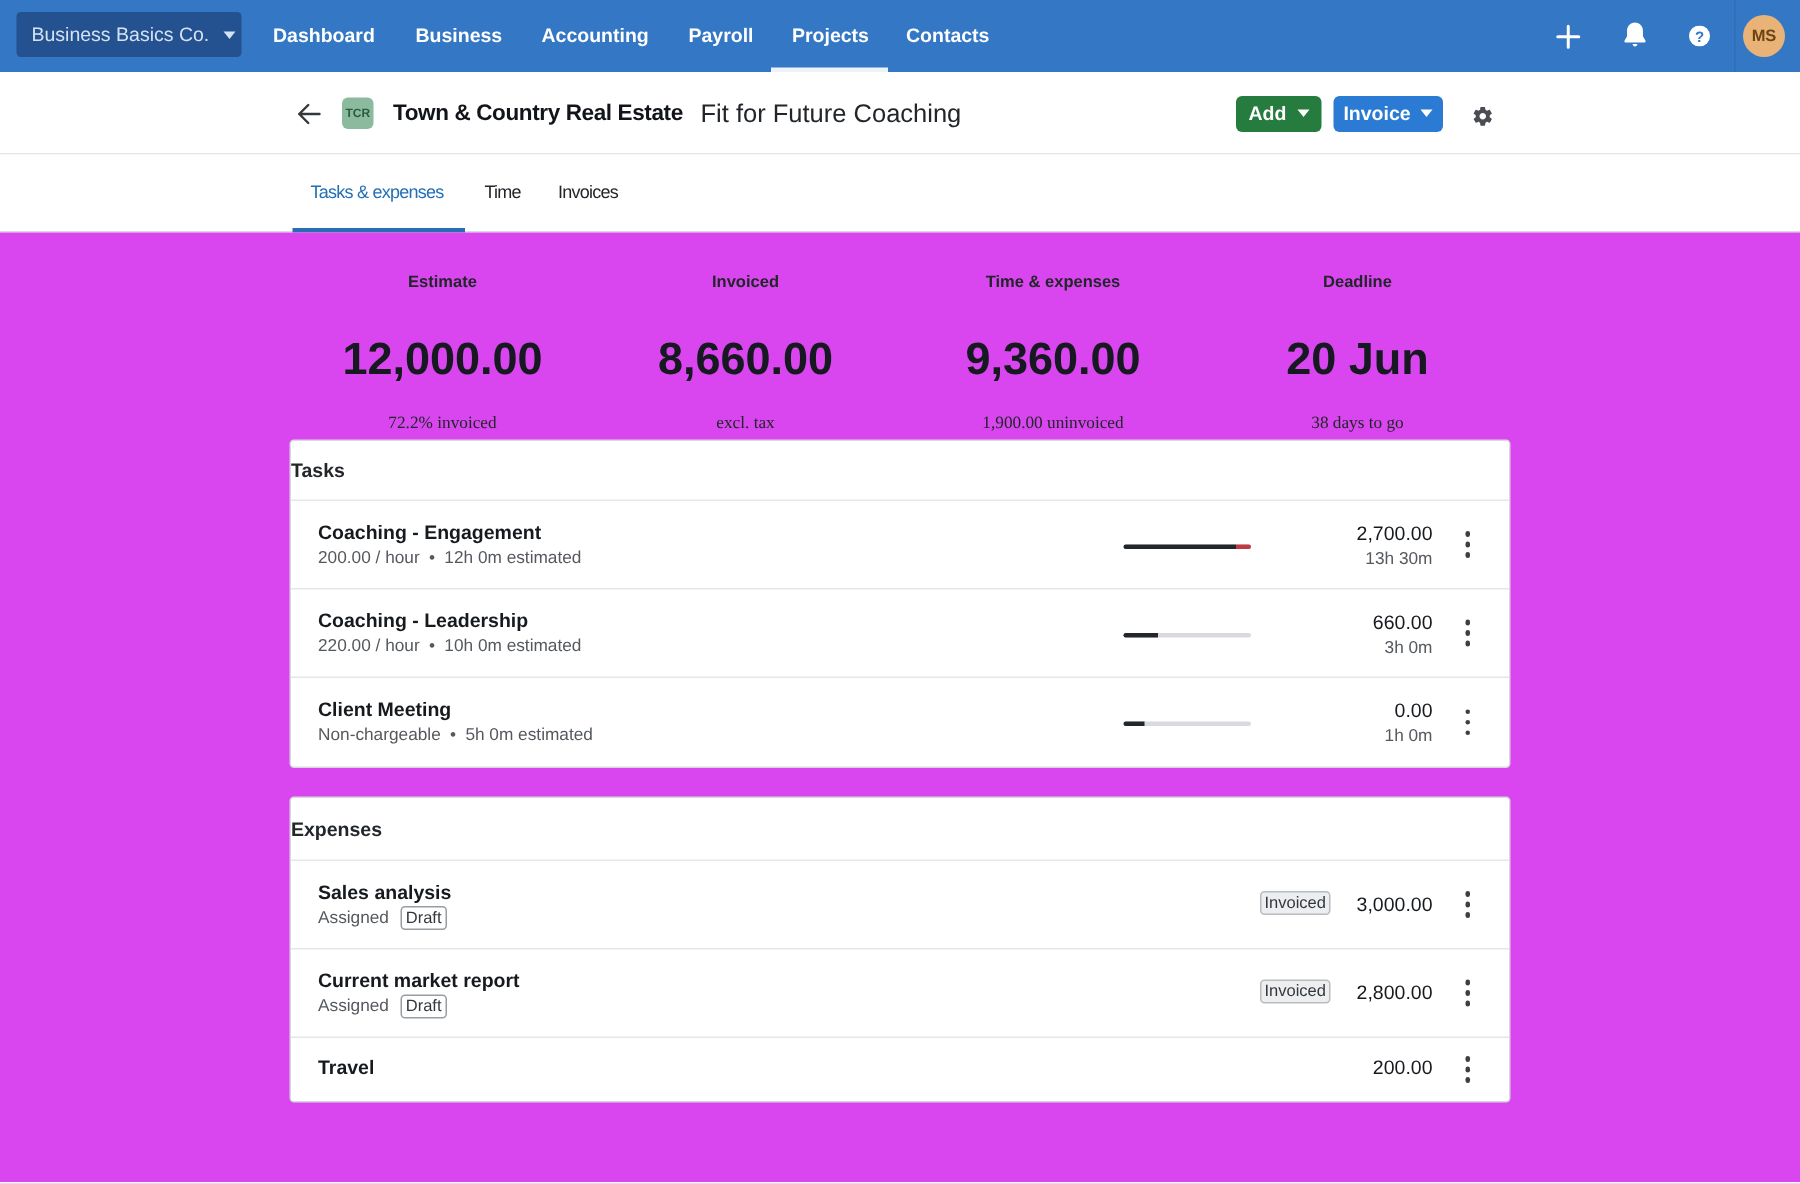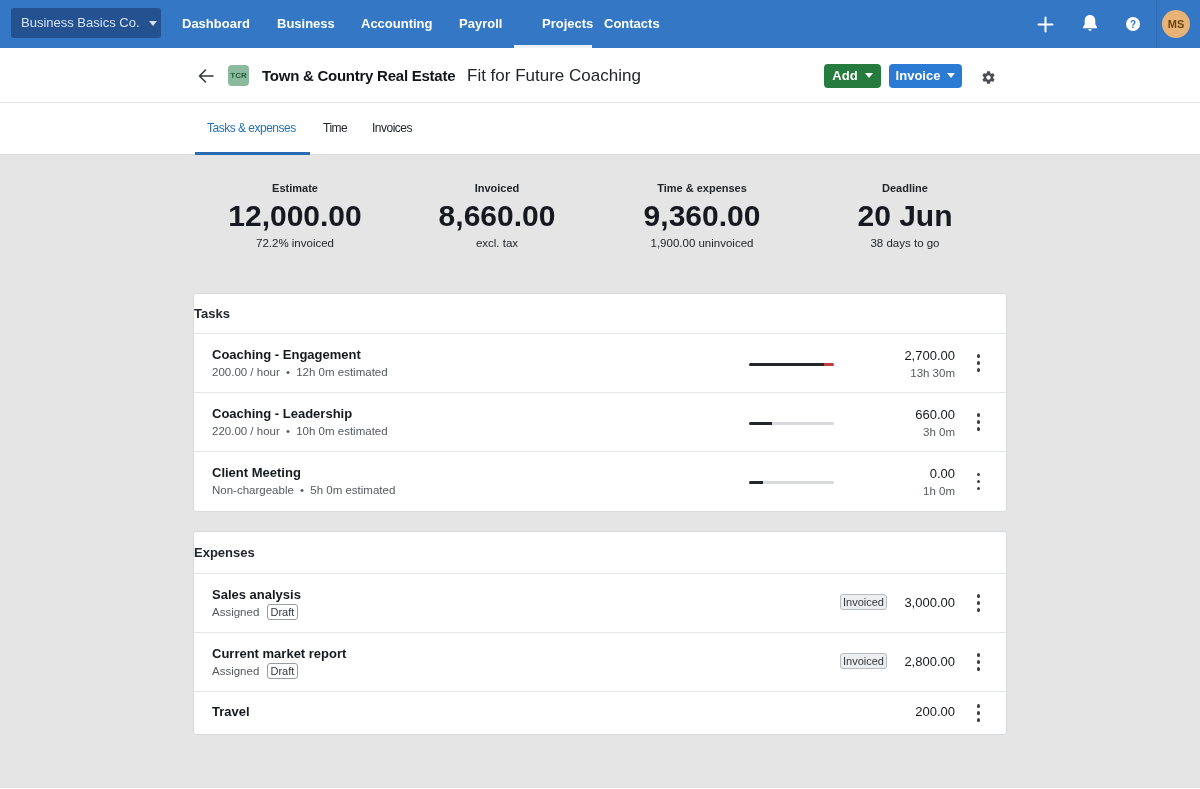--- a/index.html
+++ b/index.html
@@ -14,25 +14,25 @@
 .header { position:relative; height:55px; background:#fff; border-bottom:1px solid #e2e4e7; }
 .tcr { position:absolute; left:228px; top:17px; width:21px; height:21px; background:#8cba9e; border-radius:4px; color:#275c3c; font-size:8px; font-weight:bold; text-align:center; line-height:21px; }
 .ptitle { position:absolute; left:262px; top:20px; font-size:15px; line-height:15px; font-weight:bold; color:#111418; letter-spacing:-0.25px; }
 .psub { position:absolute; left:467px; top:20px; font-size:17px; line-height:15px; color:#22262a; }
 .btn { position:absolute; top:16px; height:24px; border-radius:4px; color:#fff; font-size:13px; font-weight:bold; text-align:center; line-height:24px; }
 .btn .bcaret { display:inline-block; margin-left:7px; vertical-align:2px; width:0; height:0; border-left:4.5px solid transparent; border-right:4.5px solid transparent; border-top:5px solid #fff; }
 .tabs { position:relative; height:52px; background:#fff; border-bottom:1px solid #d9dbde; }
 .tab { position:absolute; top:0; height:52px; line-height:51px; font-size:12px; letter-spacing:-0.5px; color:#22262a; }
 .tab.active { color:#2270b4; }
 .tab-ind { position:absolute; left:195px; top:49px; width:115px; height:3px; background:#2a6db2; }
-.graybody { position:relative; height:633px; background:#e5e5e5; }
+.graybody { position:relative; height:633px; background:#d946ef; }
 .sumcol { position:absolute; width:240px; text-align:center; top:0; }
 .sumlabel { margin-top:27px; font-size:11px; line-height:13px; font-weight:bold; color:#22262a; }
-.sumnum { margin-top:4px; font-size:30px; line-height:33px; font-weight:bold; color:#16191f; }
-.sumsub { margin-top:4px; font-size:11.5px; line-height:14px; color:#22262a; }
+.sumnum { margin-top:28px; font-size:30px; line-height:33px; font-weight:bold; color:#16191f; }
+.sumsub { margin-top:19px; font-size:11.5px; line-height:14px; color:#22262a;font-family:Liberation Serif, serif; }
 .card { position:absolute; left:193px; width:814px; background:#fff; border:1px solid #d7dadd; border-radius:3px; }
 .cardhead { height:40px; line-height:40px; font-size:13px; font-weight:bold; color:#22262a; border-bottom:1px solid #e4e6e9; }
 .trow { position:relative; height:59px; border-bottom:1px solid #e4e6e9; }
 .trow:last-child { border-bottom:none; }
 .rtitle { position:absolute; left:18px; top:13px; font-size:13px; line-height:15px; font-weight:bold; color:#16191d; }
 .rsub { position:absolute; left:18px; top:31px; font-size:11.5px; line-height:14px; color:#55595e; }
 .rsub .dot { color:#55595e; padding:0 3px; }
 .pbar { position:absolute; left:555px; top:29px; width:85px; height:3px; border-radius:2px; background:#d8dadd; }
 .pfill { position:absolute; left:0; top:0; height:3px; border-radius:2px 0 0 2px; background:#23262b; }
 .pred { position:absolute; top:0; height:3px; border-radius:0 2px 2px 0; background:#c03a42; }
@@ -45,21 +45,21 @@
 svg { display:block; }
 </style>
 </head>
 <body>
 <div class="navbar">
   <div class="orgbox">Business Basics Co.<span class="caret"></span></div>
   <div class="nav-menu" style="left:182px;">Dashboard</div>
   <div class="nav-menu" style="left:277px;">Business</div>
   <div class="nav-menu" style="left:361px;">Accounting</div>
   <div class="nav-menu" style="left:459px;">Payroll</div>
-  <div class="nav-menu" style="left:528px;margin-left:14px;">Projects</div>
+  <div class="nav-menu" style="left:528px;">Projects</div>
   <div class="nav-menu" style="left:604px;">Contacts</div>
   <div class="nav-ind"></div>
   <div class="divider"></div>
   <svg style="position:absolute;left:1037px;top:16px;" width="17" height="17" viewBox="0 0 17 17">
       <path d="M8.5 1.5v14M1.5 8.5h14" stroke="#fff" stroke-width="2" stroke-linecap="round"></path>
     </svg>
   <svg style="position:absolute;left:1081px;top:14px;" width="18" height="19" viewBox="0 0 18 19">
       <path fill="#fff" d="M9 1c-3.2 0-5.3 2.4-5.3 5.6v3.6L2 13.2c-.3.5 0 1.1.7 1.1h12.6c.7 0 1-.6.7-1.1l-1.7-3V6.6C14.3 3.4 12.2 1 9 1z"></path>
       <path fill="#fff" d="M7.4 15.3h3.2c0 1-.7 1.7-1.6 1.7s-1.6-.7-1.6-1.7z"></path>
     </svg>

